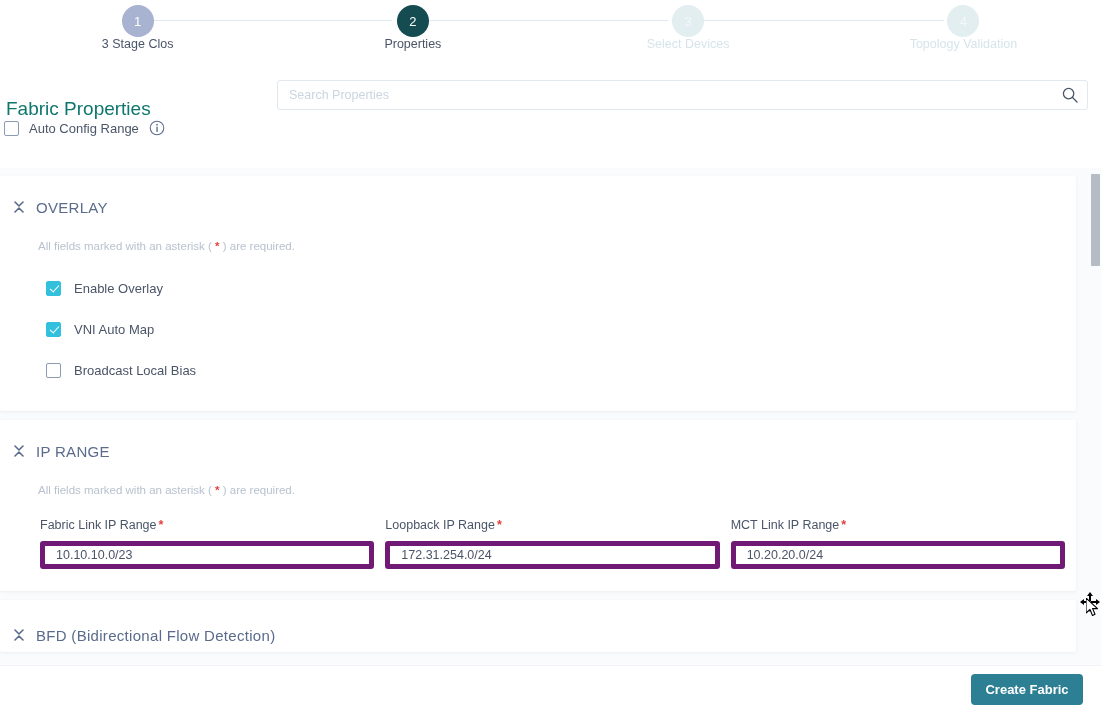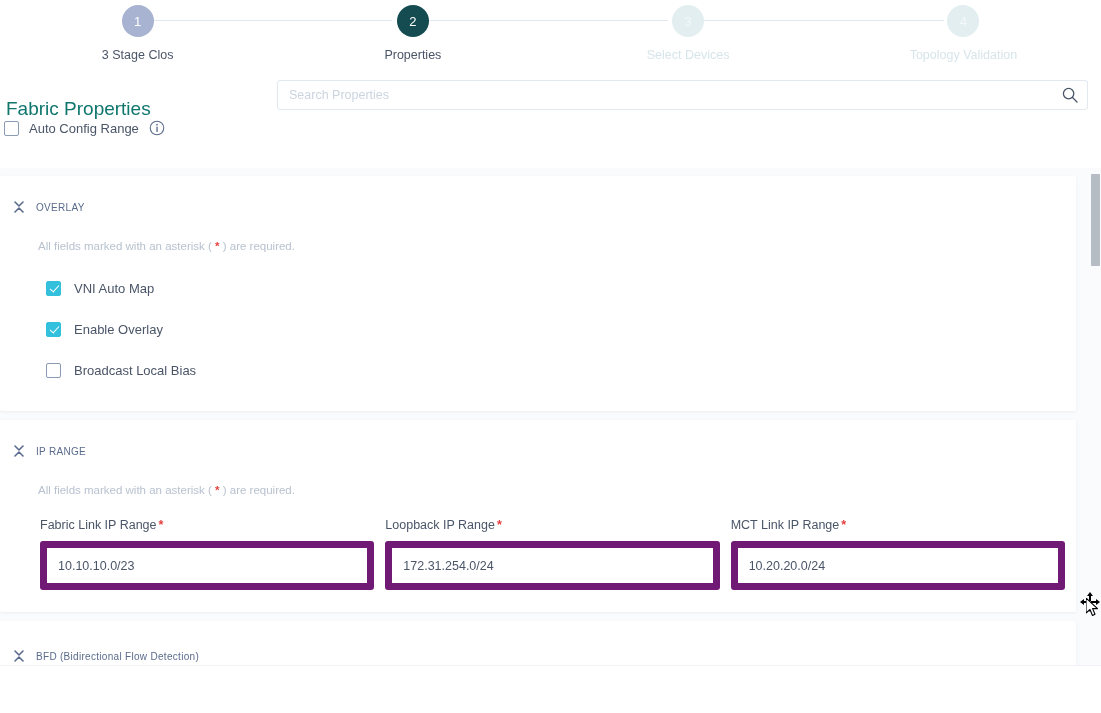--- a/index.html
+++ b/index.html
@@ -49,21 +49,20 @@
     font-weight: normal;
     position: relative;
     z-index: 2;
   }
 
   .step-circle.done   { background: #a8b2d1; }
   .step-circle.active { background: #144c52; }
   .step-circle.todo   { background: #e3eef1; color: #f2f8f9; }
 
   .step-label {
-    margin-top: 11px;
     font-size: 12.5px;
     white-space: nowrap;
   }
   .step-label.done   { color: #4a5568; }
   .step-label.active { color: #4a5568; }
   .step-label.todo   { color: #d7e5ea; }
 
   .step-line {
     position: absolute;
     top: 20px;
@@ -203,21 +202,21 @@
     height: 46px;
   }
 
   .collapse-icon {
     width: 14px;
     height: 16px;
     flex: 0 0 auto;
   }
 
   .section-title {
-    font-size: 10px;
+    font-size: 15px;
     color: #5a6b8c;
     letter-spacing: 0.3px;
     font-weight: normal;
   }
 
   .required-note {
     font-size: 11.5px;
     color: #b8c2cf;
     padding: 18px 0 0 38px;
   }
@@ -249,22 +248,22 @@
     margin-bottom: 9px;
     display: block;
   }
   .field-label .ast {
     color: #e53e3e;
     font-weight: bold;
     margin-left: 2px;
   }
   .field-input {
     width: 100%;
-    height: 49px;
-    border: 7px solid #701a75;
+    height: 28px;
+    border: 5px solid #701a75;
     border-radius: 3px;
     padding: 0 11px;
     font-family: "Liberation Sans", sans-serif;
     font-size: 12.5px;
     color: #4a5568;
     background: #ffffff;
     outline: none;
   }
 
   .card.bfd .section-head { height: 52px; padding-top: 18px; }
@@ -407,25 +406,25 @@
         <span class="section-title">OVERLAY</span>
       </div>
 
       <div class="required-note">
         <span>All fields marked with an asterisk ( </span><span class="ast">*</span><span> ) are required.</span>
       </div>
 
       <div class="checkbox-list">
         <div class="checkbox-row">
           <span class="cbox checked"></span>
-          <span class="cbox-label">VNI Auto Map</span>
+          <span class="cbox-label">Enable Overlay</span>
         </div>
         <div class="checkbox-row">
           <span class="cbox checked"></span>
-          <span class="cbox-label">Enable Overlay</span>
+          <span class="cbox-label">VNI Auto Map</span>
         </div>
         <div class="checkbox-row">
           <span class="cbox"></span>
           <span class="cbox-label">Broadcast Local Bias</span>
         </div>
       </div>
     </div>
 
     <div class="card">
       <div class="section-head">
@@ -475,20 +474,21 @@
     </div>
 
   </div>
 </div>
 
 <div class="scrollbar-track"></div>
 <div class="scrollbar-thumb"></div>
 
 <div class="footer">
   <a class="prev-link">&lt; Previous</a>
+  <button class="create-btn">Create Fabric</button>
 </div>
 
 <svg class="cursor-move" viewBox="0 0 20 20">
   <g fill="#000000">
     <polygon points="10,0 13,4 11,4 11,9 9,9 9,4 7,4"></polygon>
     <polygon points="10,20 13,16 11,16 11,11 9,11 9,16 7,16"></polygon>
     <polygon points="0,10 4,7 4,9 9,9 9,11 4,11 4,13"></polygon>
     <polygon points="20,10 16,7 16,9 11,9 11,11 16,11 16,13"></polygon>
   </g>
 </svg>

